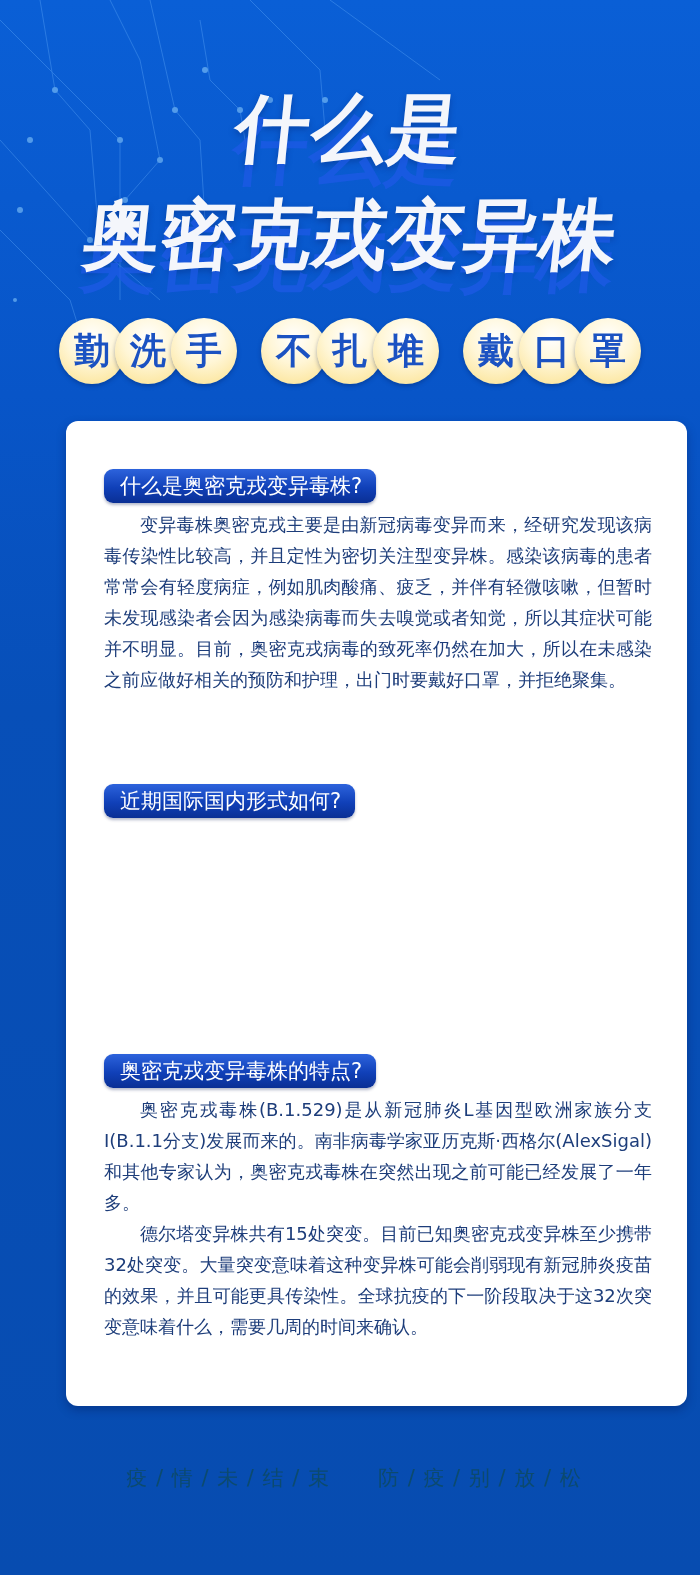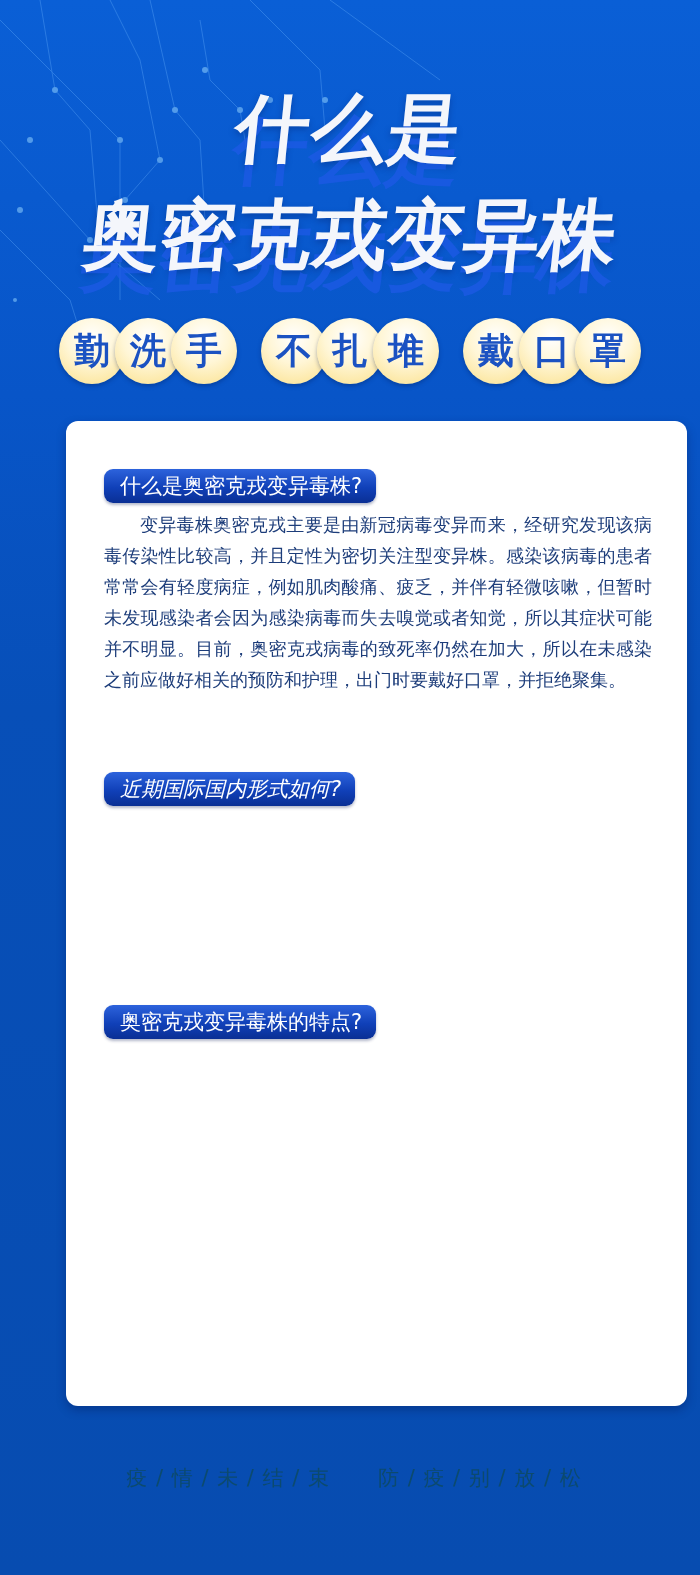--- a/index.html
+++ b/index.html
@@ -107,24 +107,26 @@
     <div class="c">罩</div>
   </div>
 </div>
 
 <div class="card">
   <div class="section" style="top:48px;">
     <div class="label">什么是奥密克戎变异毒株?</div>
     <p class="para">变异毒株奥密克戎主要是由新冠病毒变异而来，经研究发现该病毒传染性比较高，并且定性为密切关注型变异株。感染该病毒的患者常常会有轻度病症，例如肌肉酸痛、疲乏，并伴有轻微咳嗽，但暂时未发现感染者会因为感染病毒而失去嗅觉或者知觉，所以其症状可能并不明显。目前，奥密克戎病毒的致死率仍然在加大，所以在未感染之前应做好相关的预防和护理，出门时要戴好口罩，并拒绝聚集。</p>
   </div>
 
-  <div class="section" style="top:351px;font-style:italic;">
+  <div class="section" style="top:363px;">
     <div class="label">近期国际国内形式如何?</div>
   </div>
 
-  <div class="section" style="top:584px;">
+  <div class="section" style="top:633px;">
     <div class="label">奥密克戎变异毒株的特点?</div>
+    <p class="para">奥密克戎毒株(B.1.529)是从新冠肺炎L基因型欧洲家族分支I(B.1.1分支)发展而来的。南非病毒学家亚历克斯·西格尔(AlexSigal)和其他专家认为，奥密克戎毒株在突然出现之前可能已经发展了一年多。</p>
+    <p class="para" style="margin-top:0;">德尔塔变异株共有15处突变。目前已知奥密克戎变异株至少携带32处突变。大量突变意味着这种变异株可能会削弱现有新冠肺炎疫苗的效果，并且可能更具传染性。全球抗疫的下一阶段取决于这32次突变意味着什么，需要几周的时间来确认。</p>
   </div>
 </div>
 
 <div class="footer">
   <span>疫 / 情 / 未 / 结 / 束</span><span class="gap"></span><span>防 / 疫 / 别 / 放 / 松</span>
 </div>
 
 </body></html>

